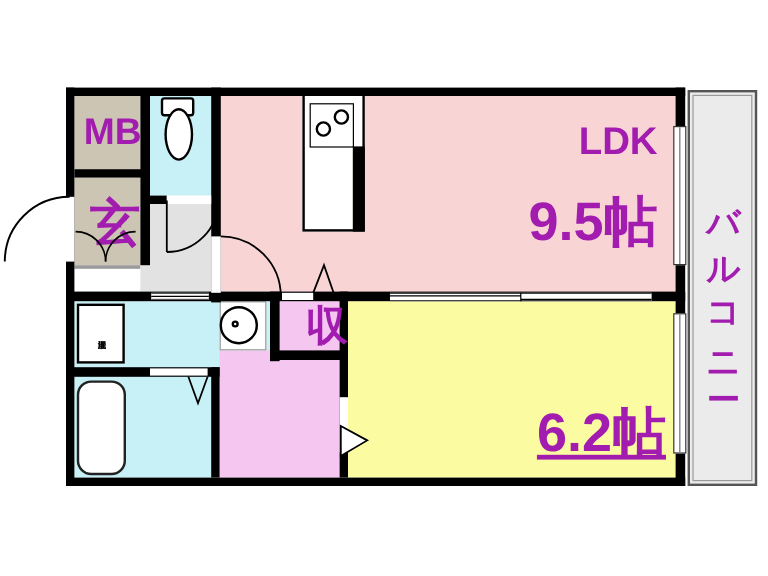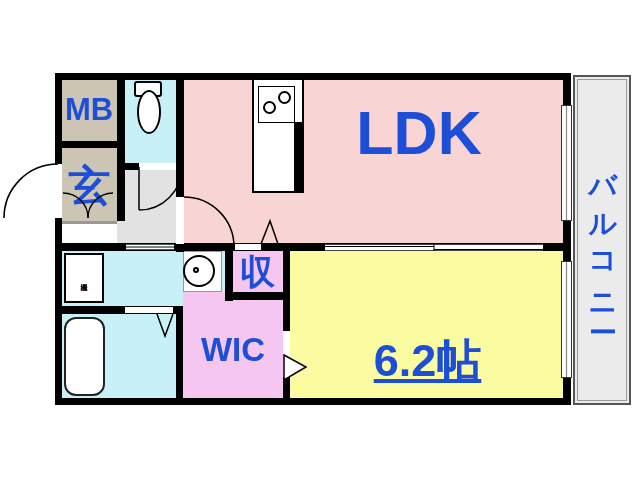--- a/index.html
+++ b/index.html
@@ -2,21 +2,21 @@
 <html><head>
 <meta charset="utf-8">
 <style>
   html,body{margin:0;padding:0;background:#fff;}
   body{width:640px;height:480px;overflow:hidden;
        font-family:"Liberation Sans","DejaVu Sans",sans-serif;}
   #plan{position:relative;width:640px;height:480px;background:#ffffff;}
   .a{position:absolute;box-sizing:border-box;}
   .wall{background:#000;}
   .gap{background:#fff;}
-  .lbl{font-weight:bold;color:#1d4ed8;text-align:center;white-space:nowrap;line-height:1.1;}
+  .lbl{font-weight:bold;color:#a21caf;text-align:right;white-space:nowrap;line-height:1.1;}
   .vtext{writing-mode:vertical-rl;}
   svg.overlay{position:absolute;left:0;top:0;pointer-events:none;}
 </style>
 </head>
 <body>
 
 <div id="plan">
 
   <div class="a" style="left:62px;top:80px;width:55px;height:61px;background:#ccc5b3;"></div>
   <div class="a" style="left:62px;top:148px;width:55px;height:73px;background:#ccc5b3;"></div>
@@ -77,24 +77,24 @@
   <div class="a" style="left:561px;top:261px;width:11px;height:117px;background:#fff;border:1px solid #333;"></div>
 
   <div class="a" style="left:573px;top:75px;width:58px;height:330px;background:#ebebeb;border:2px solid #555;">
     <div class="a" style="left:2px;top:2px;right:2px;bottom:2px;border:1px solid #9a9a9a;"></div>
     <div class="a lbl vtext" style="left:0;top:0;width:100%;height:100%;display:flex;align-items:center;justify-content:center;
                 font-size:28px;letter-spacing:9px;">バルコニー</div>
   </div>
 
   <div class="a lbl" style="left:60px;top:93px;width:58px;font-size:31px;">MB</div>
   <div class="a lbl" style="left:62px;top:163px;width:55px;font-size:42px;">玄</div>
-  <div class="a lbl" style="left:290px;top:100px;width:258px;font-size:61px;">LDK</div>
+  <div class="a lbl" style="left:290px;top:100px;width:258px;font-size:32px;">LDK</div>
+  <div class="a lbl" style="left:290px;top:160px;width:258px;font-size:45px;">9.5帖</div>
   <div class="a lbl" style="left:300px;top:336px;width:255px;font-size:45px;text-decoration:underline;">6.2帖</div>
   <div class="a lbl" style="left:225px;top:253px;width:65px;font-size:35px;">収</div>
-  <div class="a lbl" style="left:183px;top:332px;width:100px;font-size:33px;">WIC</div>
 
   <svg class="overlay" width="640" height="480" viewBox="0 0 640 480">
 
     <path d="M 58 164 A 54 54 0 0 0 4 218" fill="none" stroke="#000" stroke-width="1.6"></path>
 
     <path d="M 63 193 A 25 25 0 0 1 88 218" fill="none" stroke="#000" stroke-width="1.3"></path>
     <path d="M 113 193 A 25 25 0 0 0 88 218" fill="none" stroke="#000" stroke-width="1.3"></path>
 
     <path d="M 139 167 L 139 210 M 139 210 A 43 43 0 0 0 182 167" fill="none" stroke="#000" stroke-width="1.5"></path>
 

